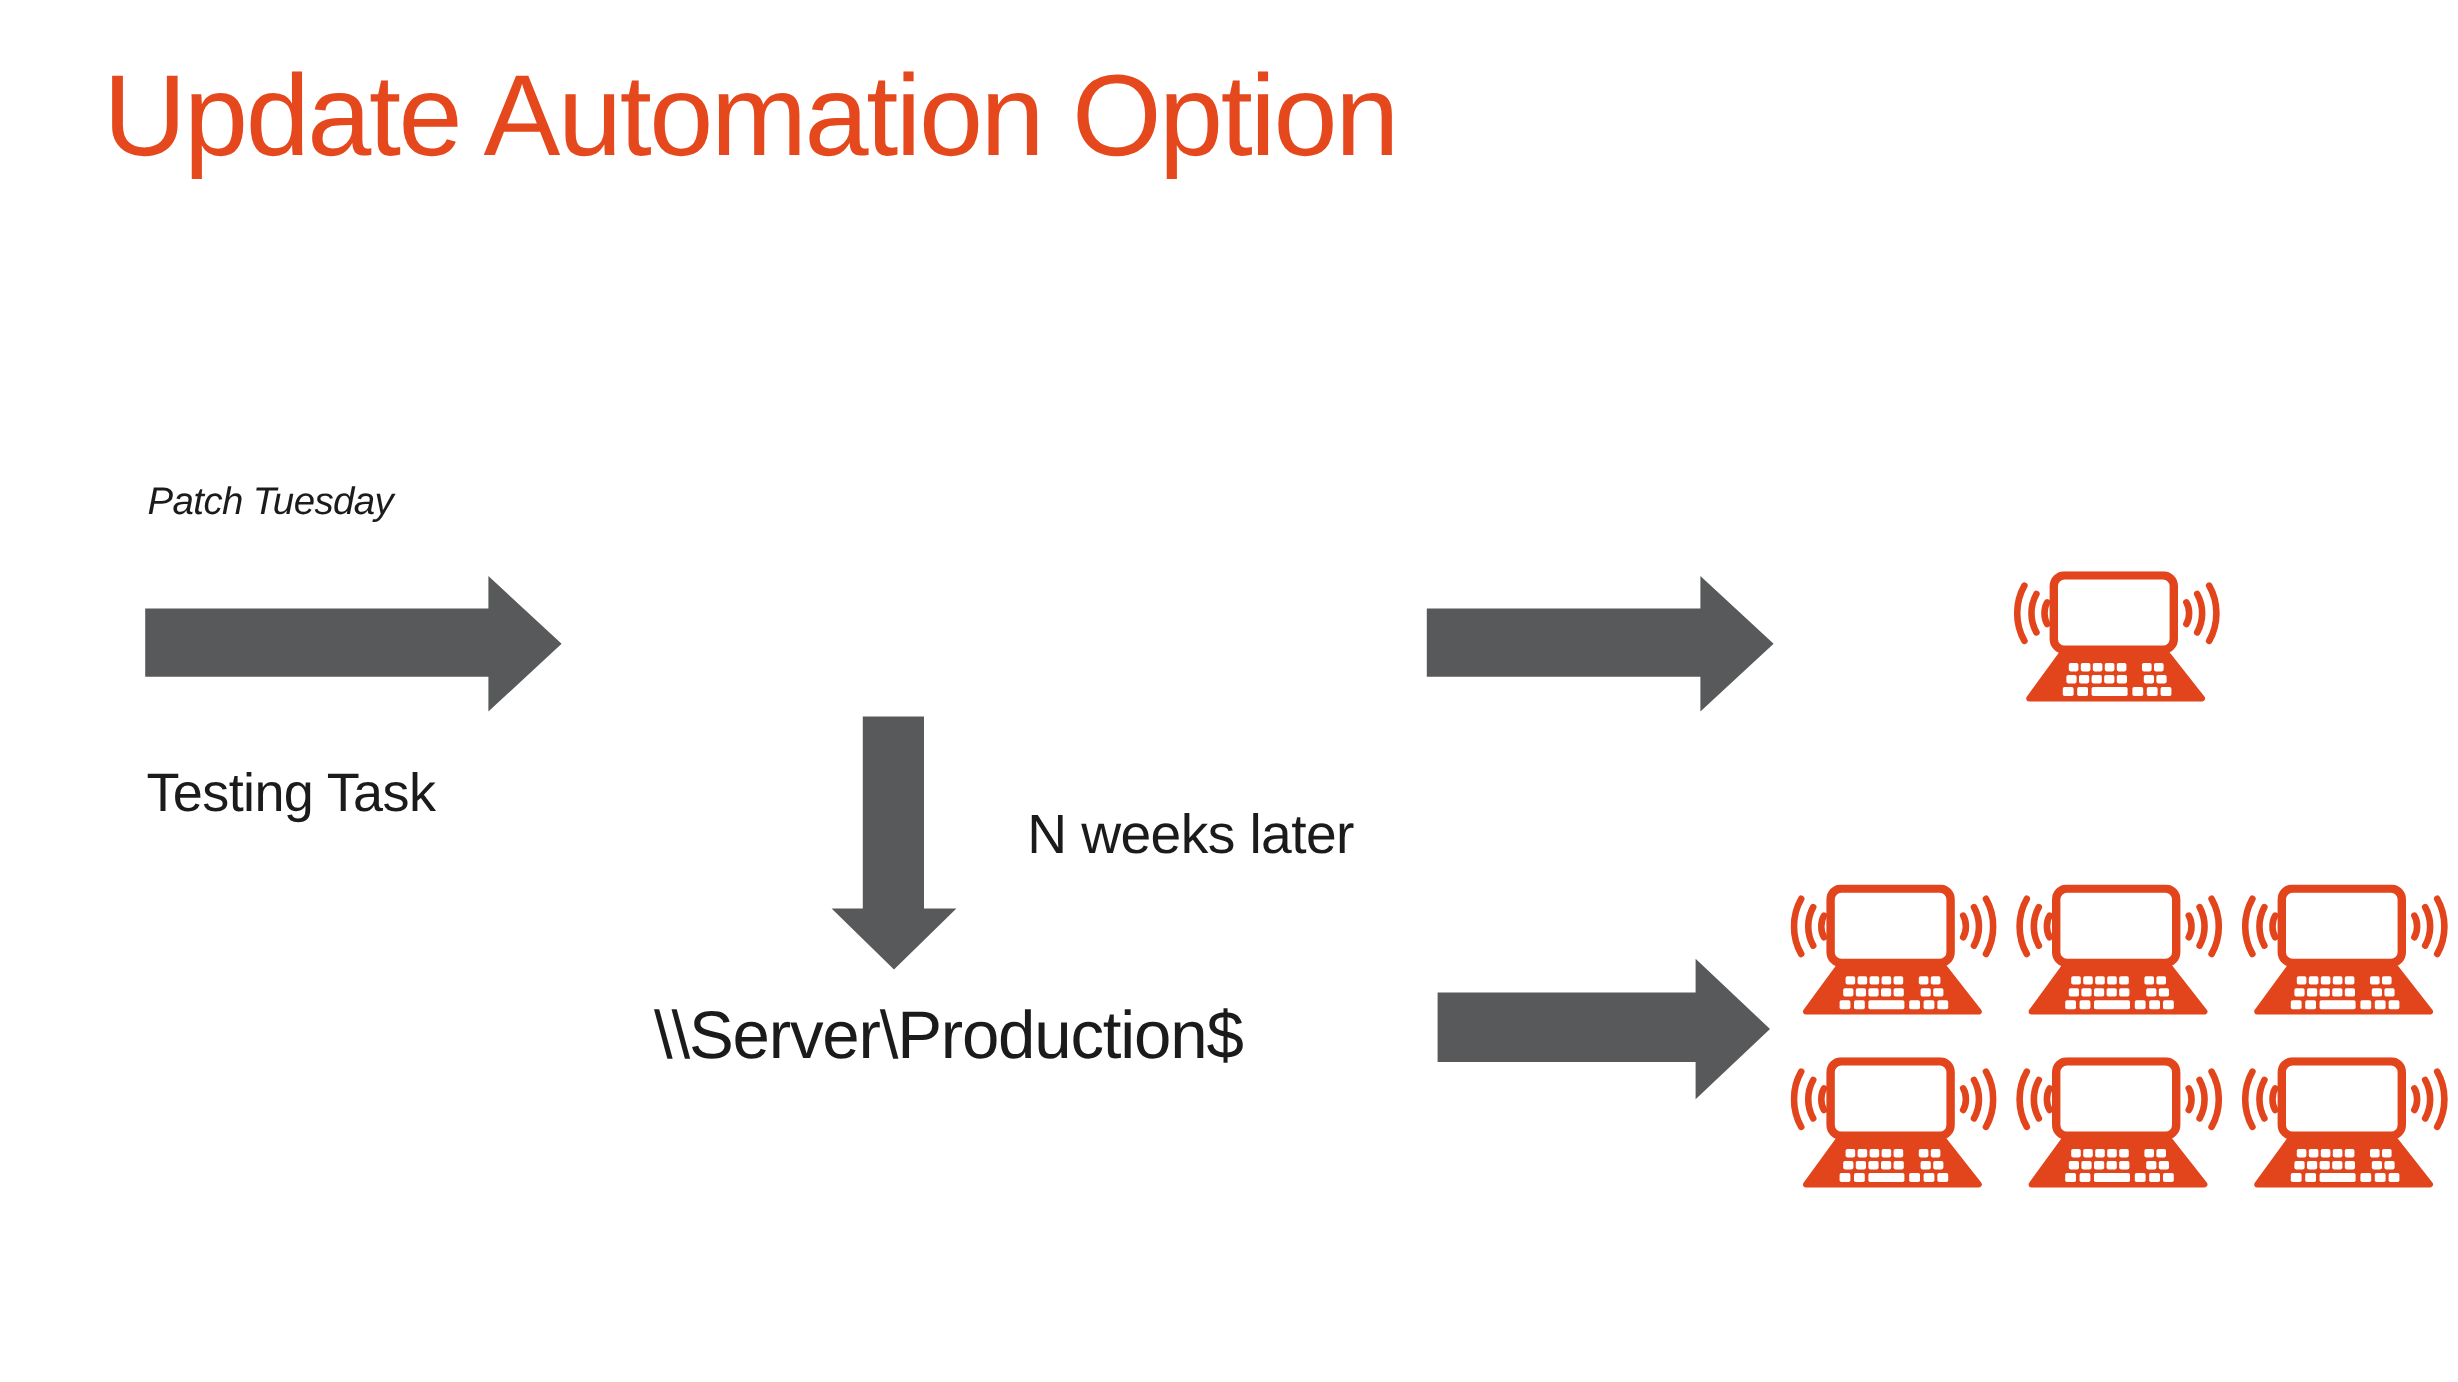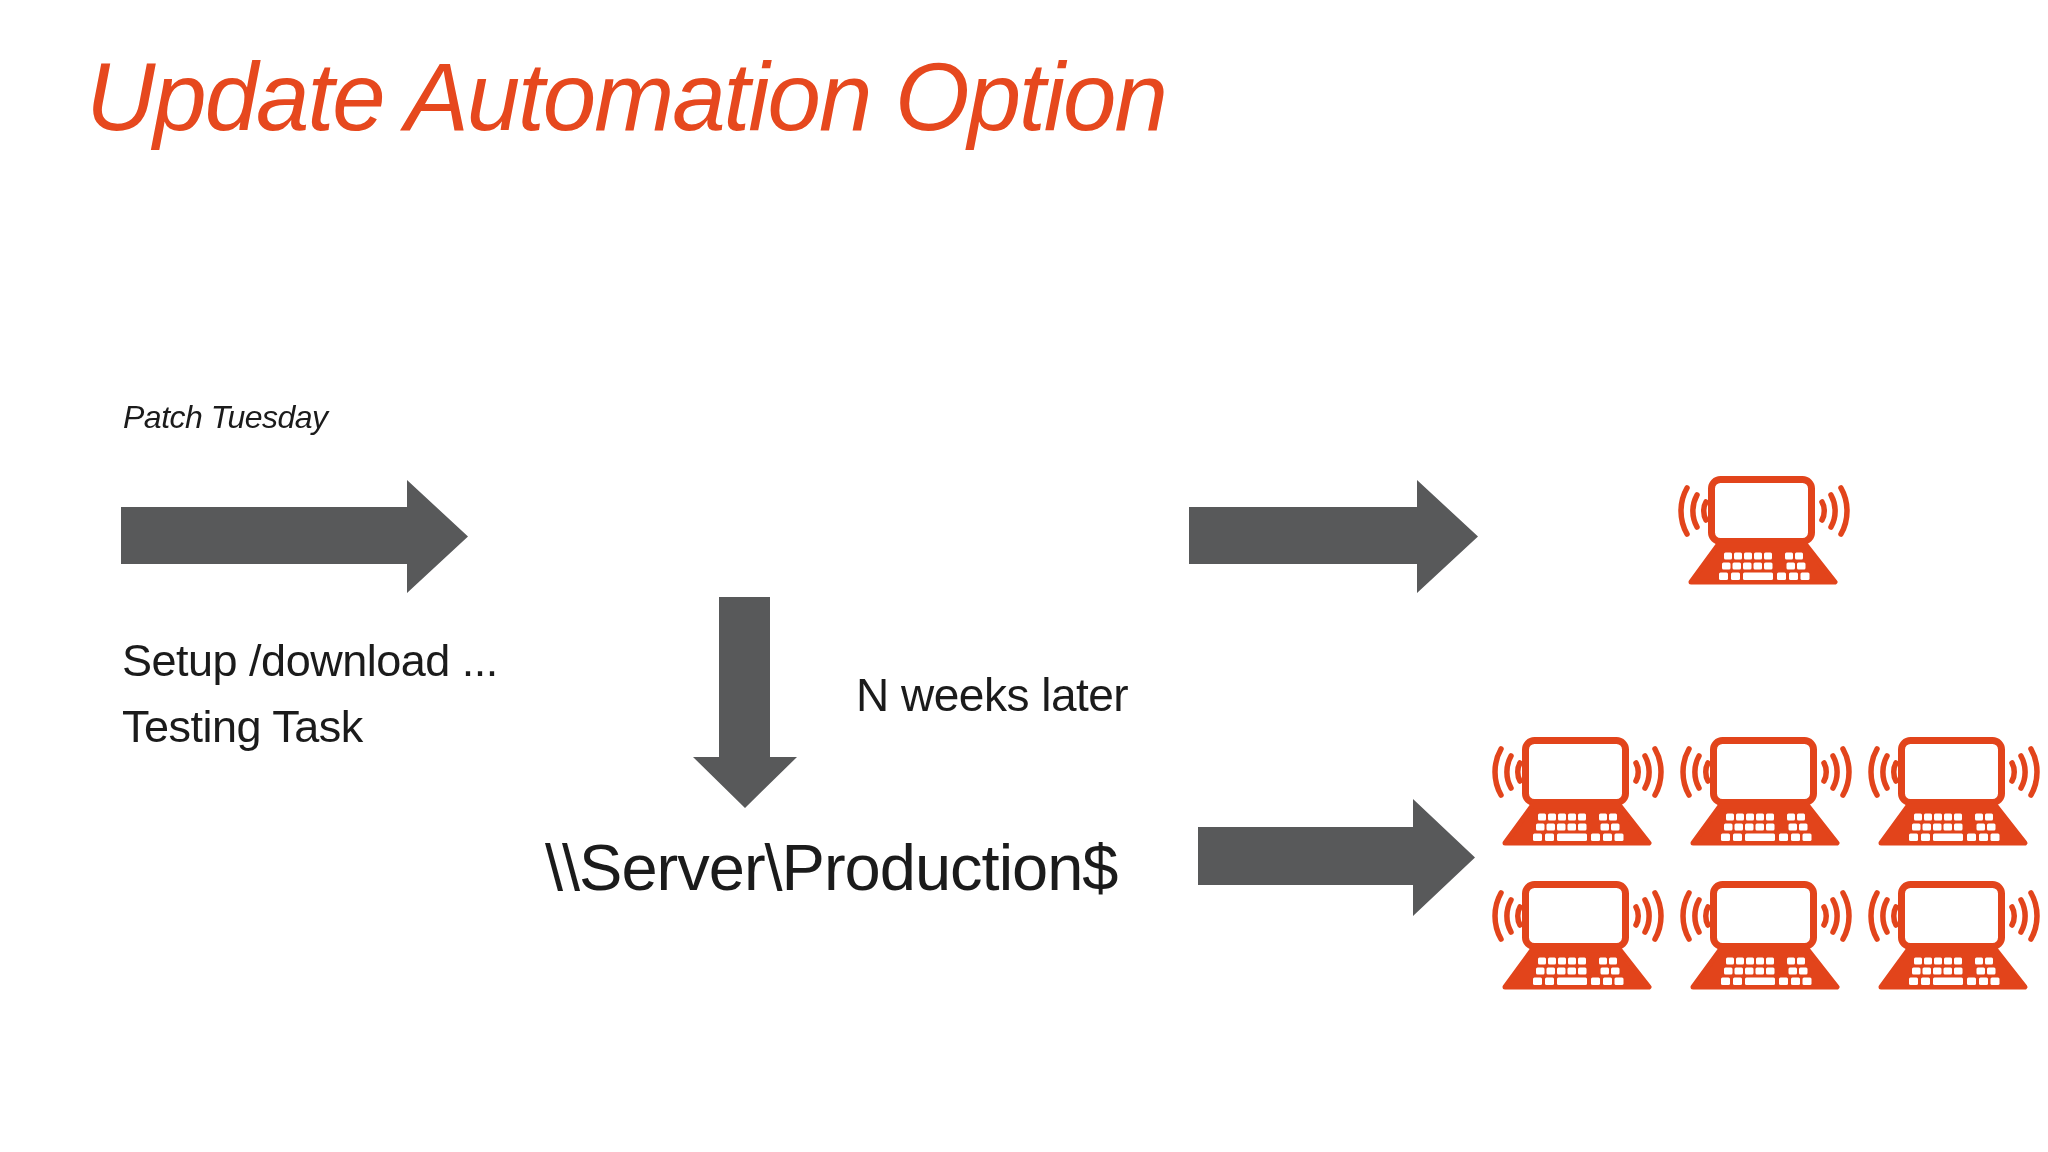--- a/index.html
+++ b/index.html
@@ -12,31 +12,30 @@
     color:var(--text,#1b1b1b);
   }
   .abs{position:absolute;}
   #title{
     left:86px;top:44px;
     font-size:96px;
     letter-spacing:-2px;
     line-height:1.1;
     color:var(--title,#e6481e);
     white-space:nowrap;
-    font-style:italic;
   }
   .label{
     line-height:1.18;
     letter-spacing:-0.5px;
     white-space:nowrap;
   }
   #patch-tuesday{left:123px;top:399px;font-size:32px;font-style:italic;}
   #setup-lines{left:122px;top:628px;font-size:45px;line-height:66px;}
   #testing-share{left:543px;top:504px;font-size:52px;letter-spacing:-1px;}
-  #production-share{left:545px;top:830px;font-size:65px;letter-spacing:-1px;}
+  #production-share{left:545px;top:830px;font-size:56px;letter-spacing:-1px;}
   #n-weeks{left:856px;top:668px;font-size:46px;}
   svg.arrow{display:block;overflow:visible;}
   .arrow polygon{fill:var(--arrow,#58595a);}
   #arrow-patch-to-testing{left:121px;top:480px;}
   #arrow-testing-to-production{left:693px;top:597px;}
   #arrow-testing-to-client{left:1189px;top:480px;}
   #arrow-production-to-clients{left:1198px;top:799px;}
   #testing-client-laptop{left:1678px;top:476px;}
   #production-clients-grid{
     left:1492px;top:737px;
@@ -111,21 +110,20 @@
 
   <div id="title" class="abs">Update Automation Option</div>
 
   <div id="patch-tuesday" class="abs label">Patch Tuesday</div>
 
   <svg id="arrow-patch-to-testing" class="abs arrow" width="347" height="113" viewBox="0 0 347 113">
     <polygon points="0,27 286,27 286,0 347,56.5 286,113 286,84 0,84"></polygon>
   </svg>
 
   <div id="setup-lines" class="abs label">
-    <div>Setup /download ...</div>
     <div>Testing Task</div>
   </div>
 
 
   <svg id="arrow-testing-to-production" class="abs arrow" width="104" height="211" viewBox="0 0 104 211">
     <polygon points="26,0 77,0 77,160 104,160 52,211 0,160 26,160"></polygon>
   </svg>
 
   <div id="n-weeks" class="abs label">N weeks later</div>
 

